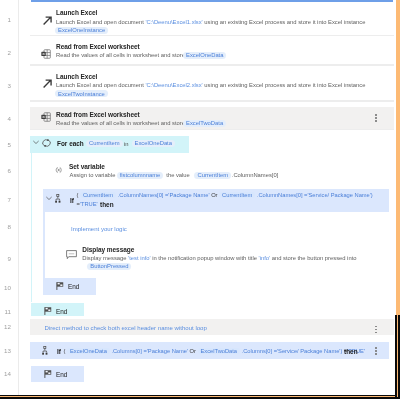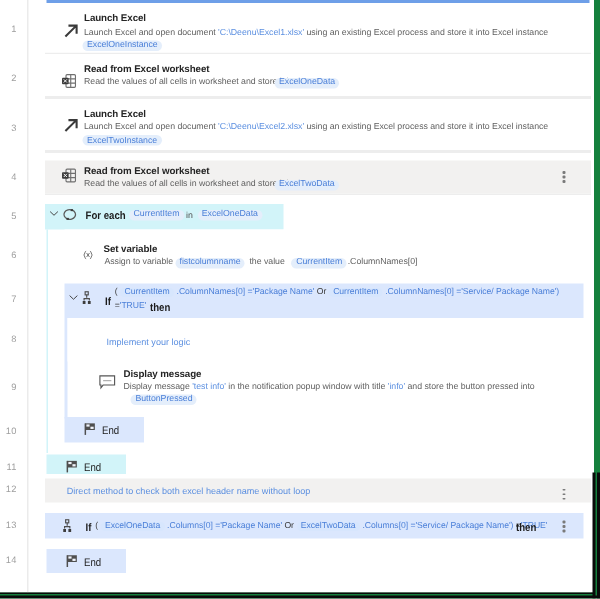--- a/index.html
+++ b/index.html
@@ -1,18 +1,18 @@
 <!DOCTYPE html>
 <html><head>
 <meta charset="utf-8">
 <style>
   html,body{margin:0;padding:0;background:#fff;}
   body{width:400px;height:399px;overflow:hidden;
        font-family:"Liberation Sans", sans-serif;}
-  .root{position:relative;width:400px;height:399px;background:#15803d;overflow:hidden;}
+  .root{position:relative;width:400px;height:399px;background:#fdba74;overflow:hidden;}
   .canvas{position:absolute;left:0;top:0;width:396px;height:395px;background:#fff;overflow:hidden;}
   .sheet{position:absolute;left:30px;top:0;width:364px;height:395px;background:#fff;}
   .sep{position:absolute;left:30px;width:364px;height:1.6px;background:#ededed;}
   .edge-r1{position:absolute;left:395px;top:315px;width:1.5px;height:84px;background:#0a0a0a;}
   .edge-r2{position:absolute;left:398px;top:315px;width:2px;height:84px;background:#0a0a0a;}
   .edge-b1{position:absolute;left:0;top:394.5px;width:396px;height:1.6px;background:#0a0a0a;}
   .edge-b2{position:absolute;left:0;top:397px;width:400px;height:2px;background:#0a0a0a;}
   .gutter{position:absolute;left:0;top:0;width:30px;height:395px;background:#fff;}
   .gutter-line{position:absolute;left:18px;top:0;width:0.8px;height:395px;background:#ebebeb;}
   .topbar{position:absolute;left:31px;top:0px;width:362px;height:1.8px;background:#6e9fe8;}

